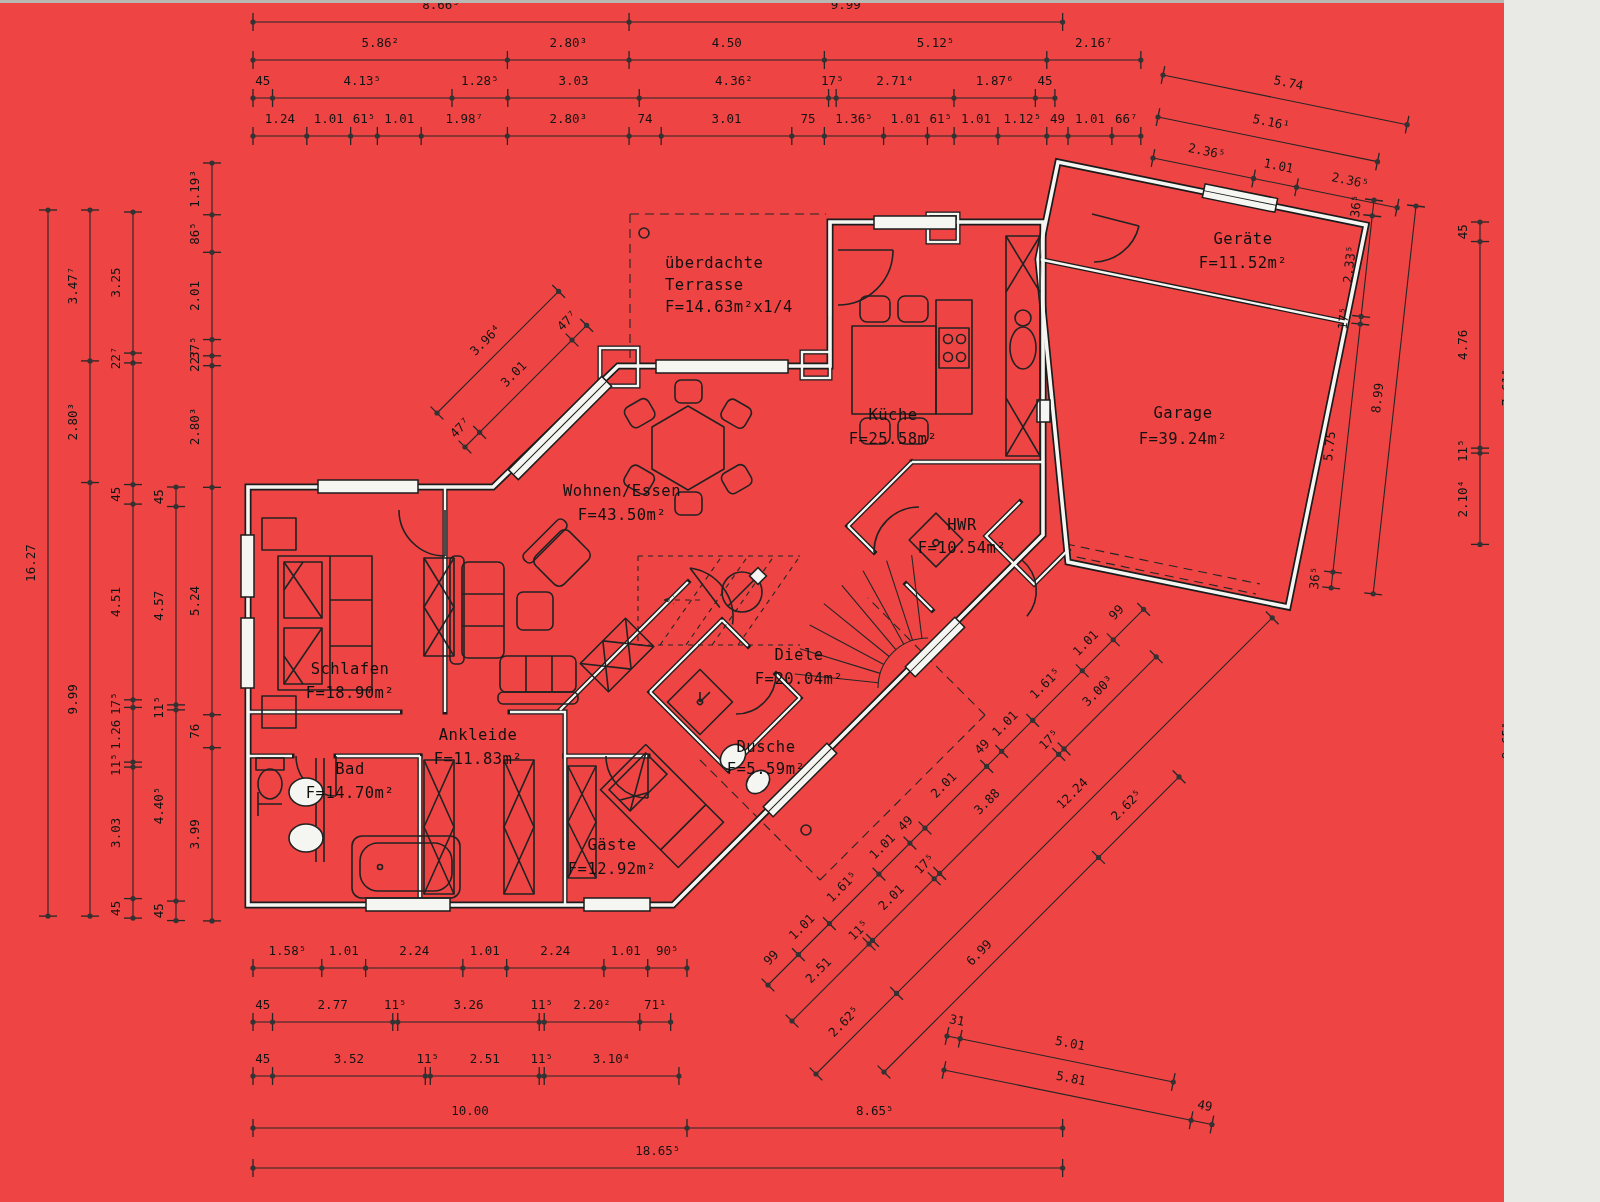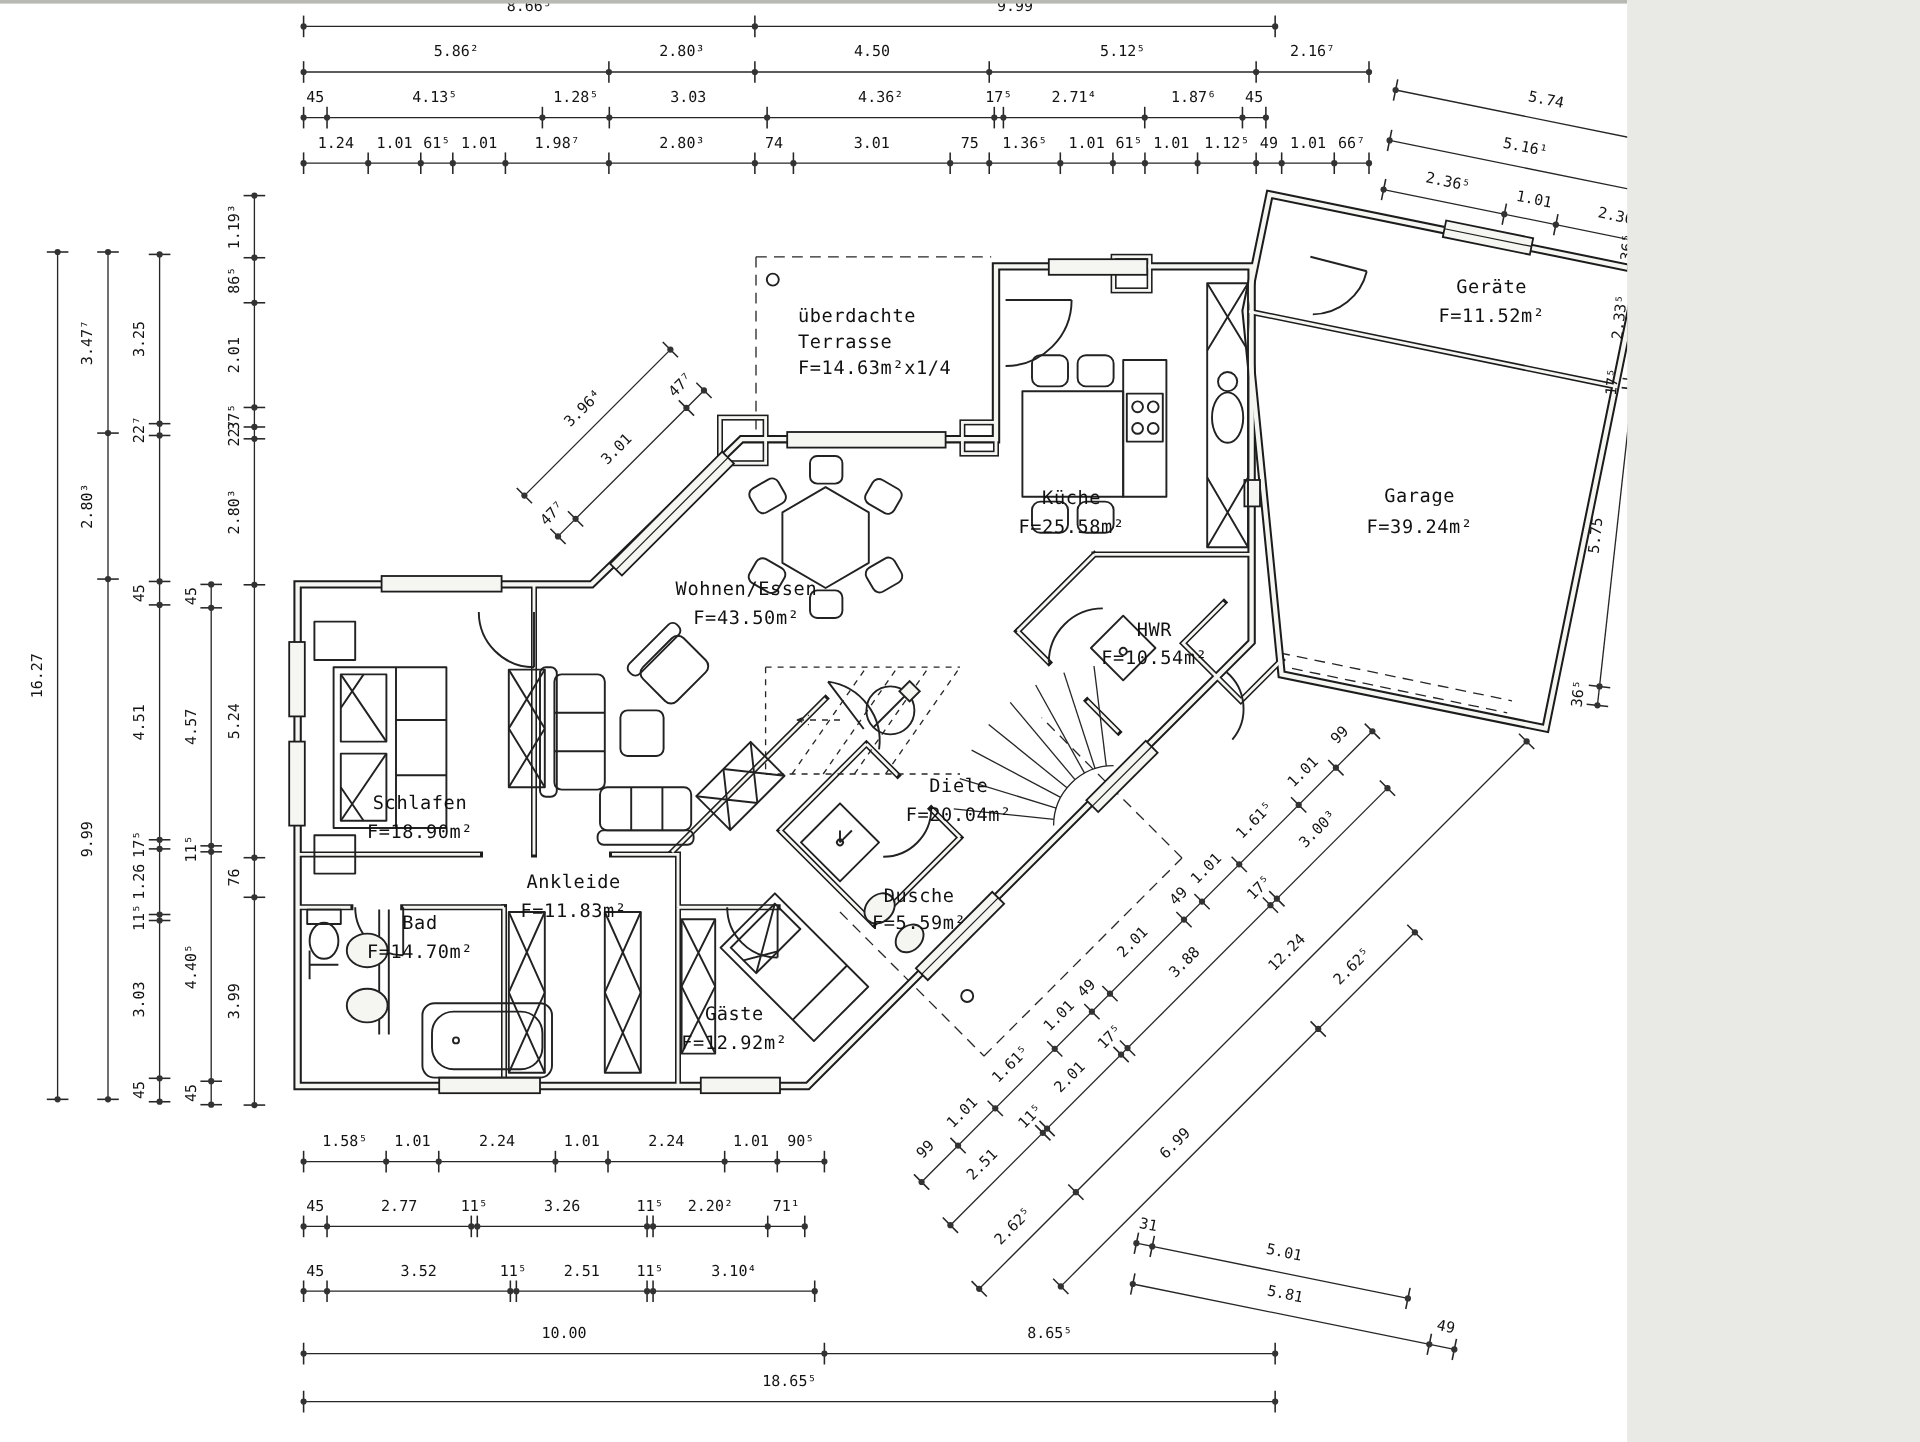--- a/index.html
+++ b/index.html
@@ -1,16 +1,16 @@
 <!DOCTYPE html>
 <html><head>
 <meta charset="utf-8">
 <style>
   html,body{margin:0;padding:0;background:#e9e9e6;}
-  .page{width:1356px;height:1202px;background:#ffffff;position:relative;overflow:hidden;
+  .page{width:1504px;height:1202px;background:#ef4444;position:relative;overflow:hidden;
         font-family:"DejaVu Sans Mono","Liberation Mono",monospace;}
   svg{display:block}
   .wall{fill:none;stroke:#1c1c1c;stroke-width:7;stroke-linejoin:miter;stroke-linecap:square}
   .wall.thin{stroke-width:5}
   .wallin{fill:none;stroke:#f5f5f2;stroke-width:3.6;stroke-linejoin:miter;stroke-linecap:butt}
   .wallin.thinin{stroke-width:2.4}
   rect.win, g.wing rect{fill:#f5f5f2;stroke:#1c1c1c;stroke-width:1.5}
   .winmid{stroke:#1c1c1c;stroke-width:1}
   .f{fill:none;stroke:#222;stroke-width:1.6;stroke-linejoin:round}
   .ffill{fill:#f5f5f2;stroke:#222;stroke-width:1.6}

